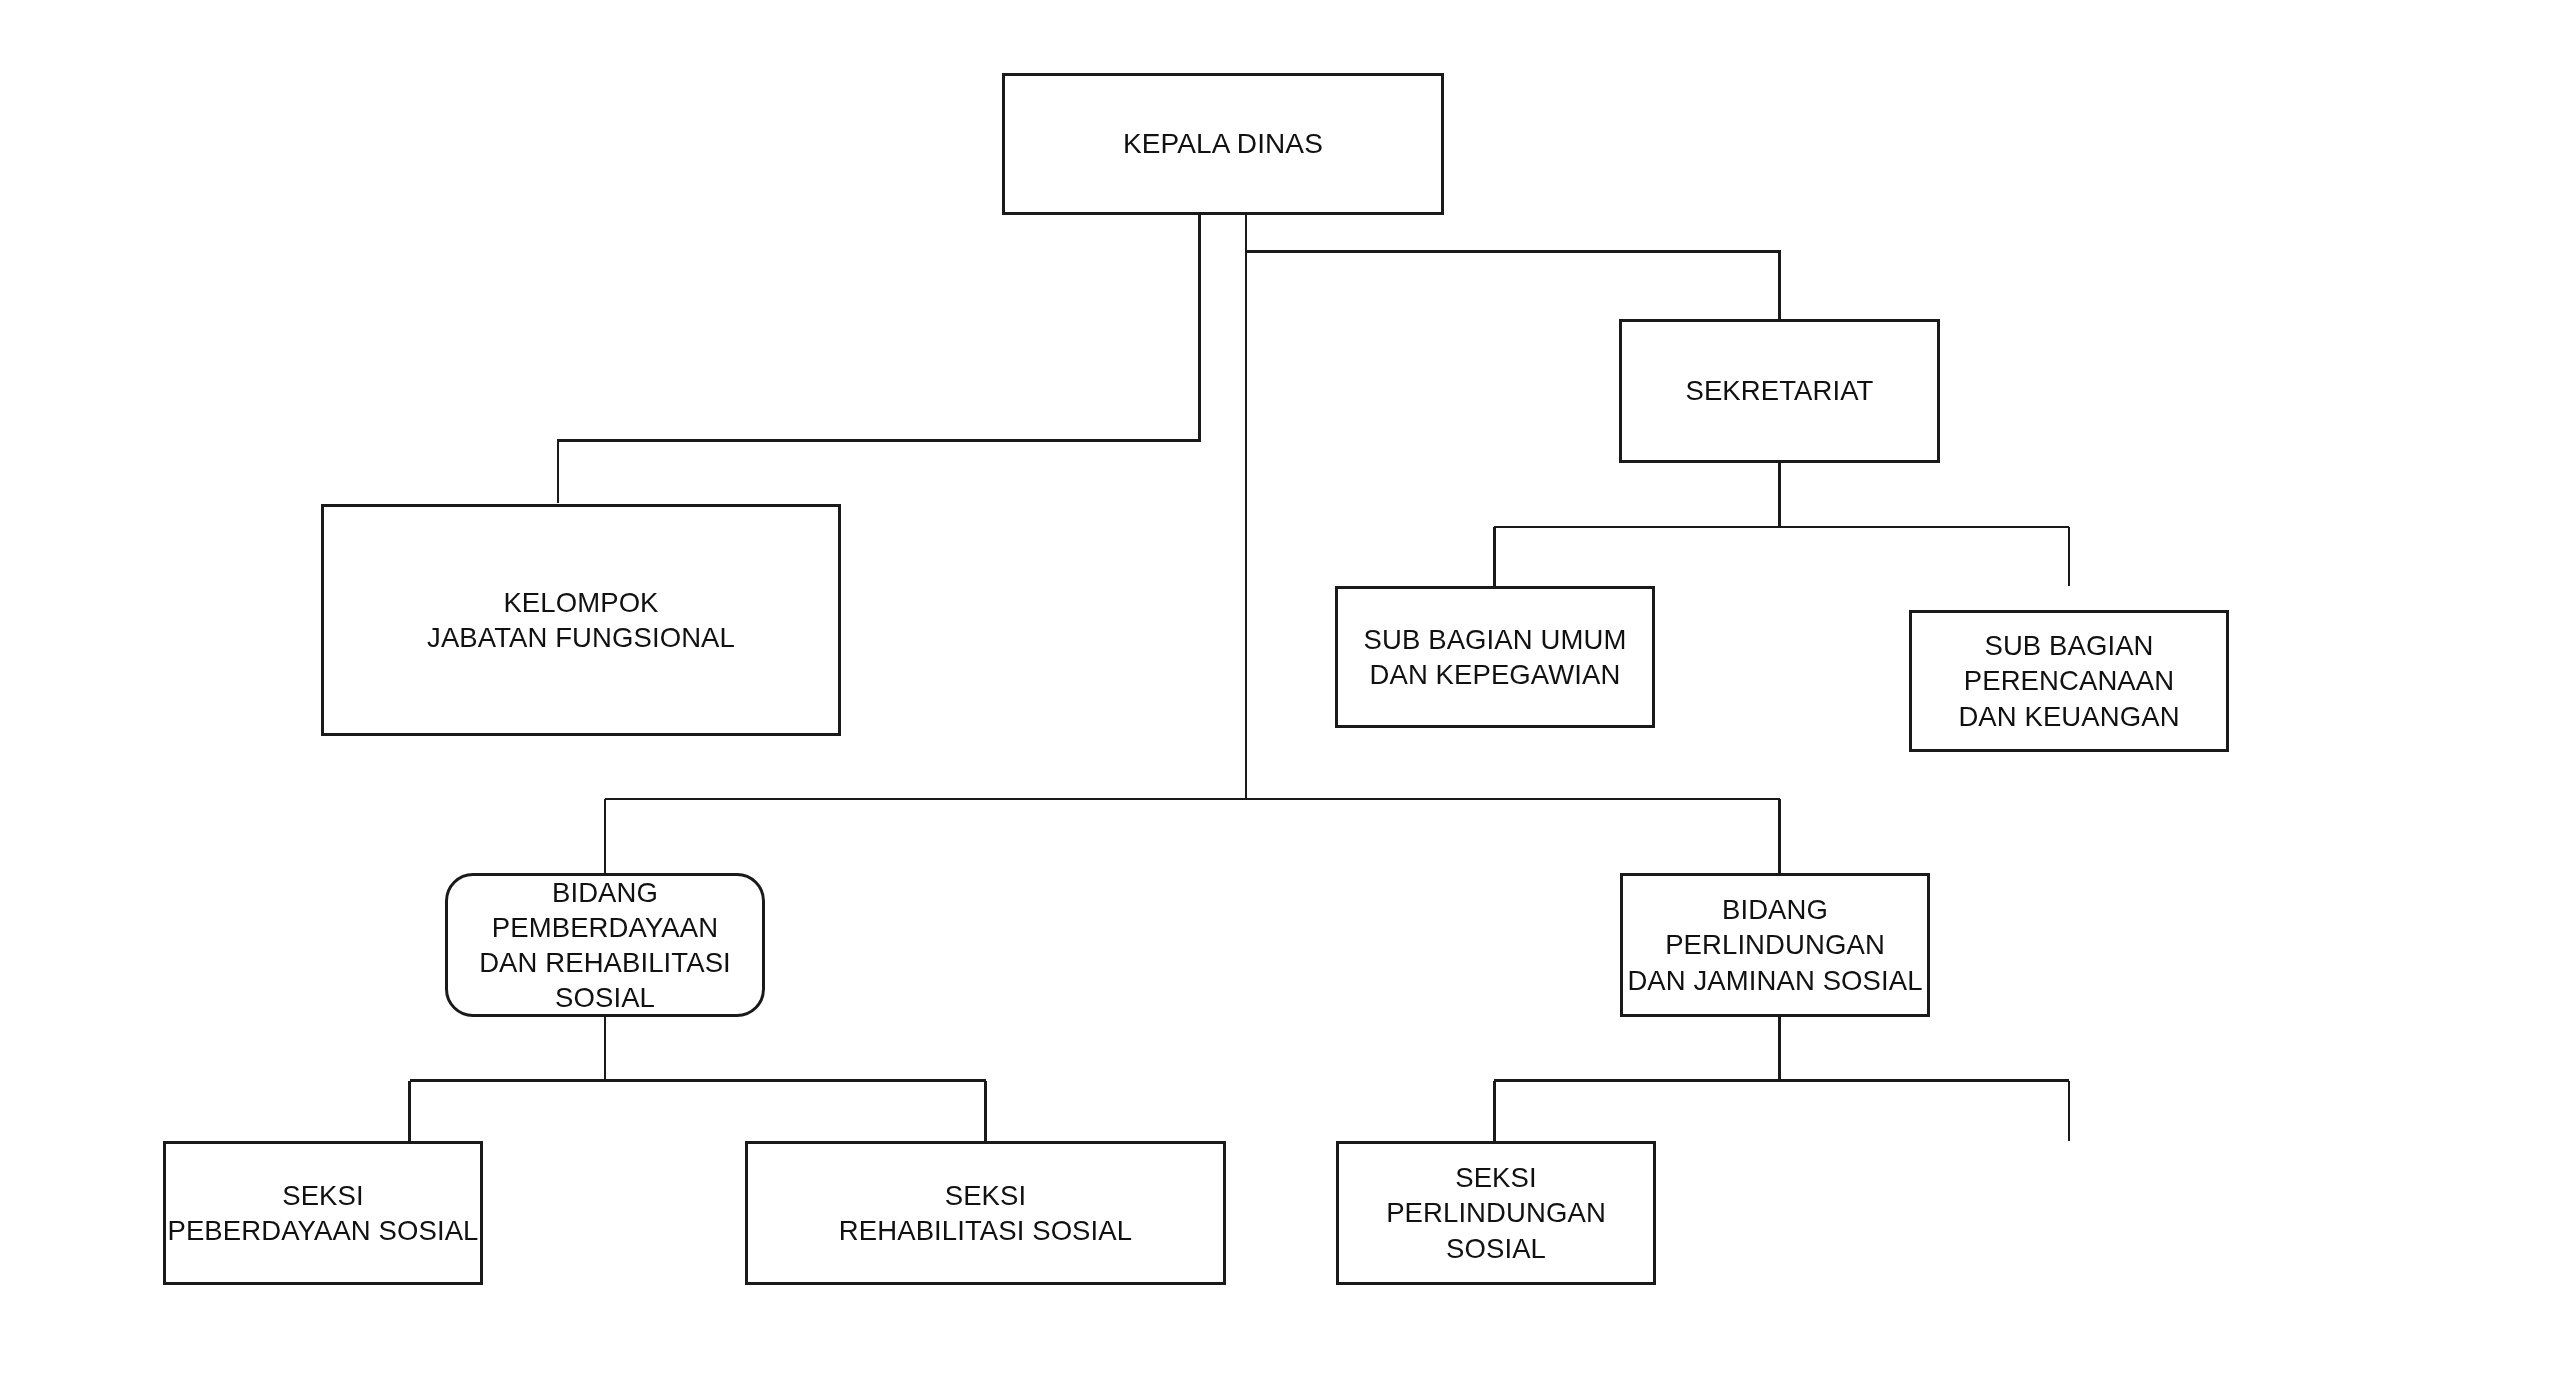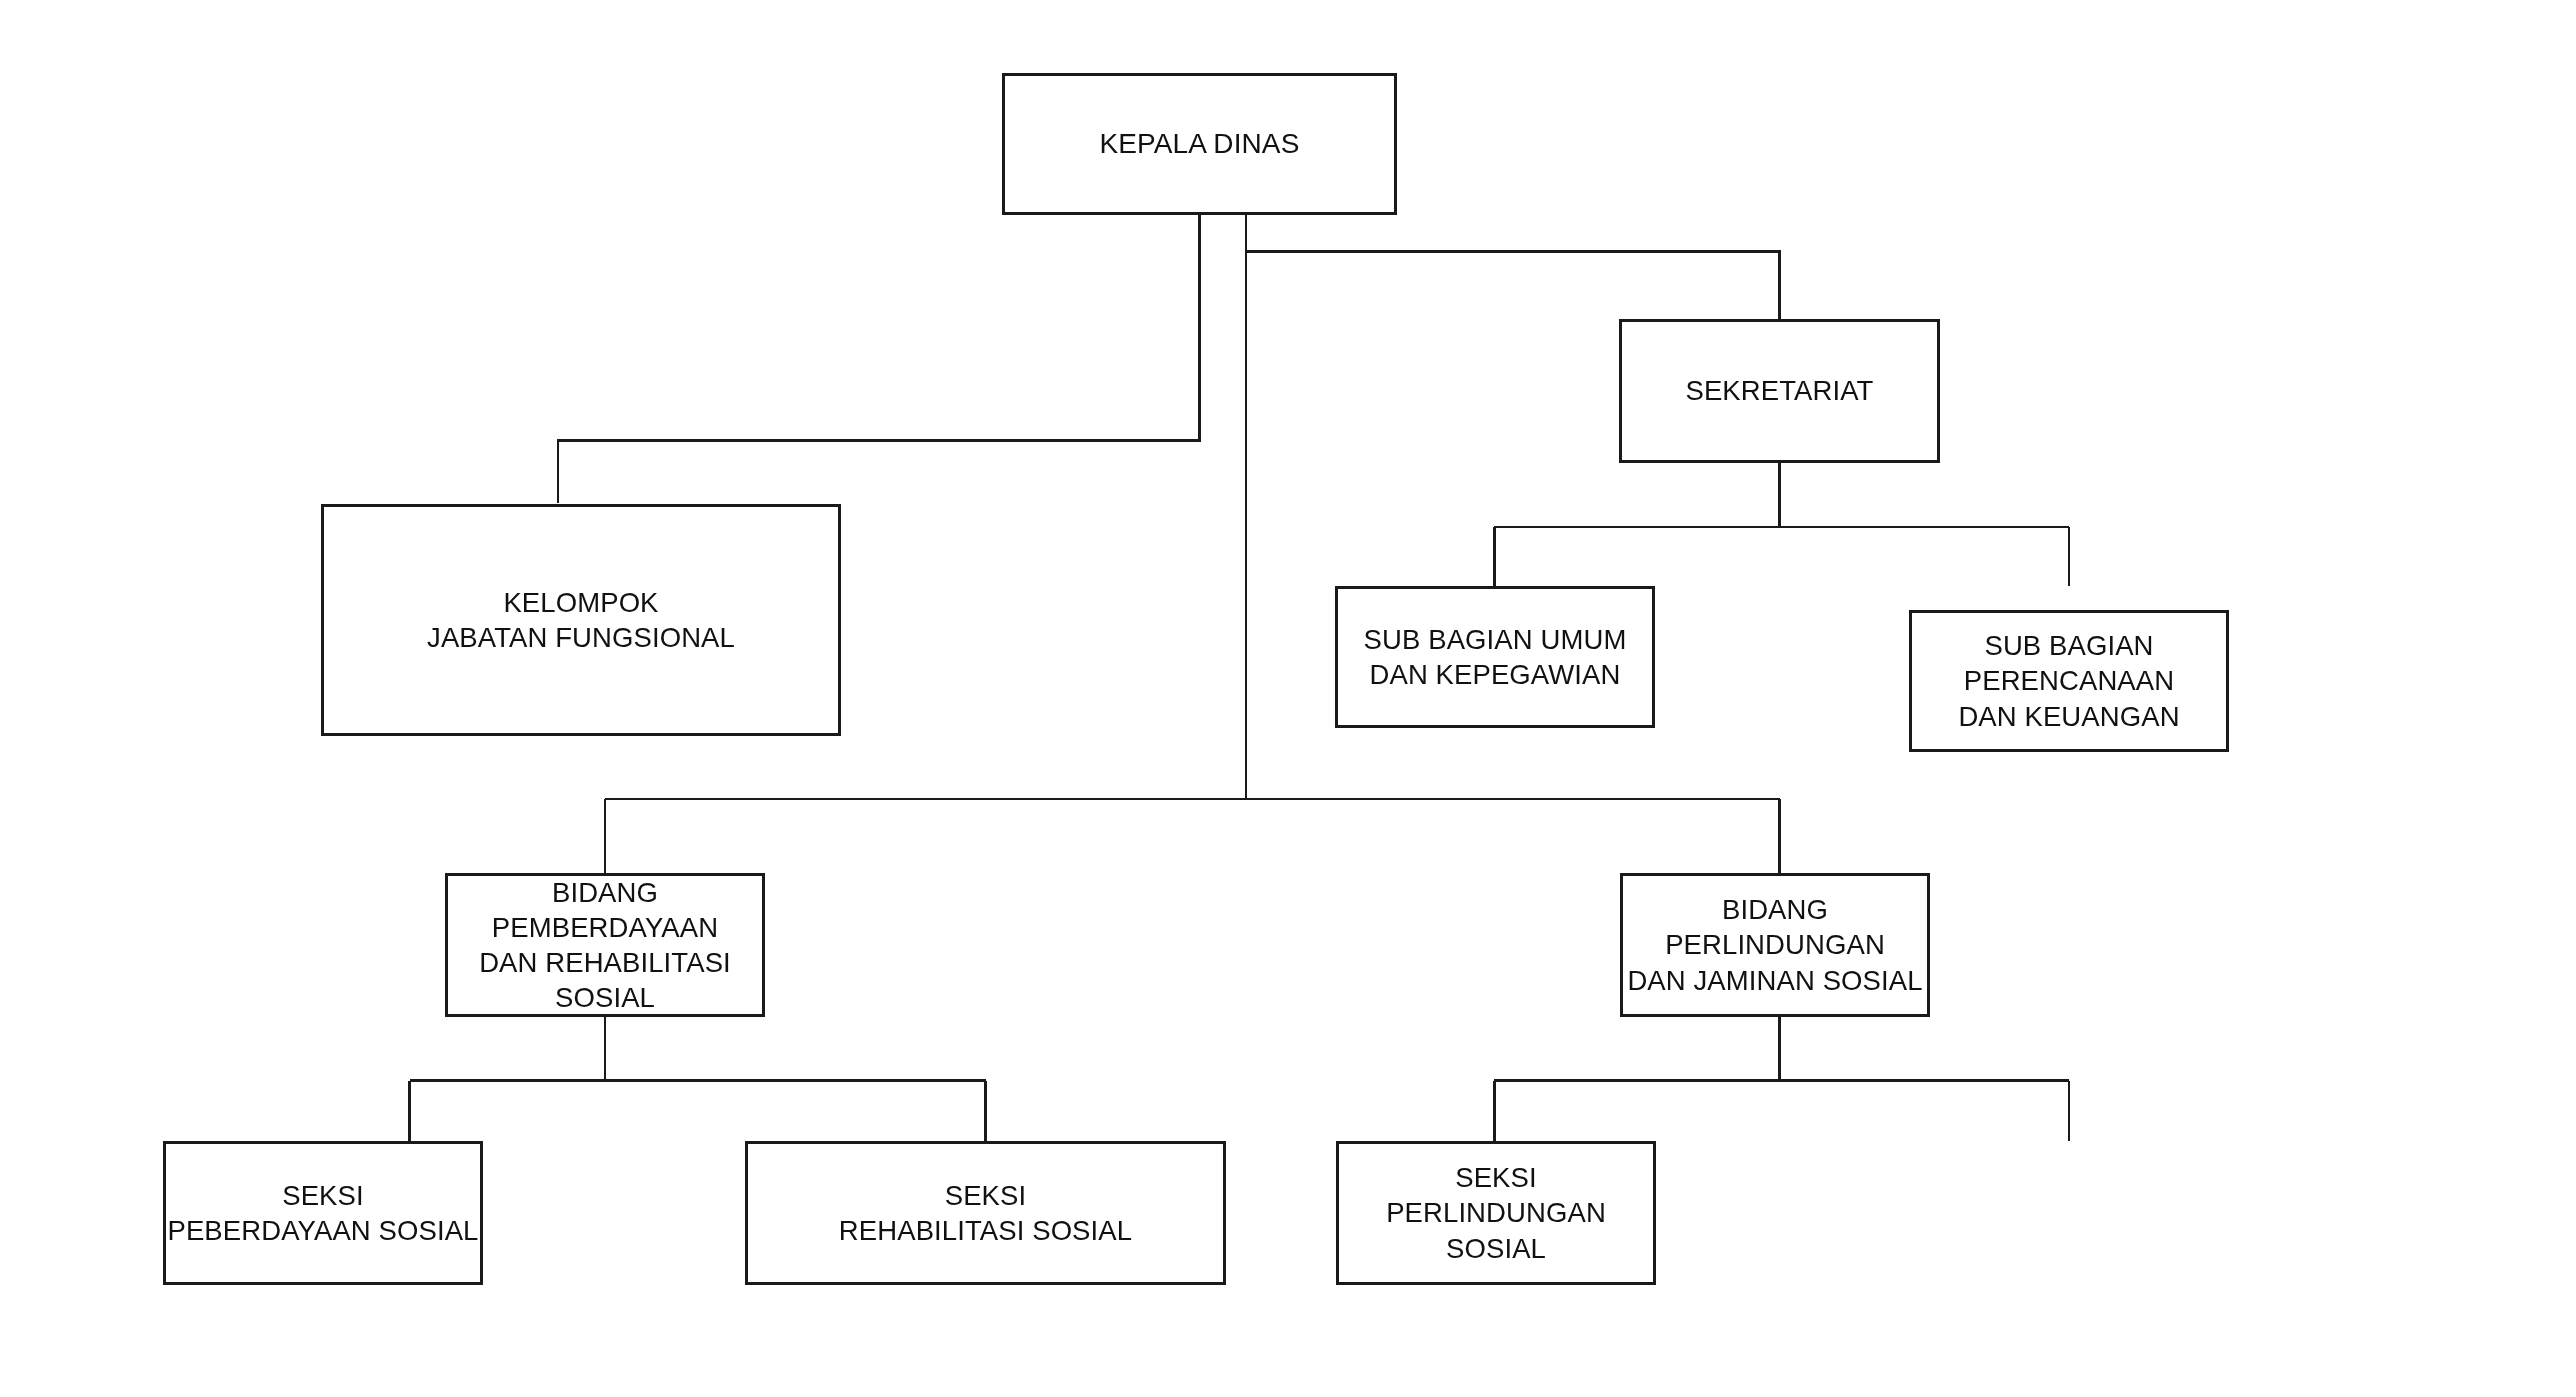--- a/index.html
+++ b/index.html
@@ -73,35 +73,35 @@
       <path d="M 1468 1610 L 1468 1700"></path>
 
       <path d="M 2651 1515 L 2651 1610"></path>
       <path d="M 2226 1610 L 3082 1610"></path>
       <path d="M 2226 1610 L 2226 1700"></path>
       <path d="M 3082 1610 L 3082 1700"></path>
 
     </g>
   </svg>
 
-  <div class="org-node level-1" style="left:1002px; top:73px; width:395px; height:142px;">KEPALA DINAS</div>
+  <div class="org-node level-1" style="left:1002px; top:73px; width:442px; height:142px;">KEPALA DINAS</div>
 
   <div class="org-node" style="left:307px; top:504px; width:520px; height:232px;margin-left:14px;">KELOMPOK
 JABATAN FUNGSIONAL</div>
 
   <div class="org-node" style="left:1619px; top:319px; width:321px; height:144px;">SEKRETARIAT</div>
 
   <div class="org-node" style="left:1335px; top:586px; width:320px; height:142px;">SUB BAGIAN UMUM
 DAN KEPEGAWIAN</div>
 
   <div class="org-node" style="left:1909px; top:586px; width:320px; height:142px;margin-top:24px;">SUB BAGIAN
 PERENCANAAN
 DAN KEUANGAN</div>
 
-  <div class="org-node" style="left:445px; top:873px; width:320px; height:144px;">BIDANG PEMBERDAYAAN
+  <div class="org-node" style="left:445px; top:873px; width:320px; height:144px;border-radius:28px;">BIDANG PEMBERDAYAAN
 DAN REHABILITASI SOSIAL</div>
 
   <div class="org-node" style="left:1620px; top:873px; width:310px; height:144px;">BIDANG PERLINDUNGAN
 DAN JAMINAN SOSIAL</div>
 
   <div class="org-node" style="left:163px; top:1141px; width:320px; height:144px;">SEKSI
 PEBERDAYAAN SOSIAL</div>
 
   <div class="org-node" style="left:745px; top:1141px; width:481px; height:144px;">SEKSI
 REHABILITASI SOSIAL</div>

